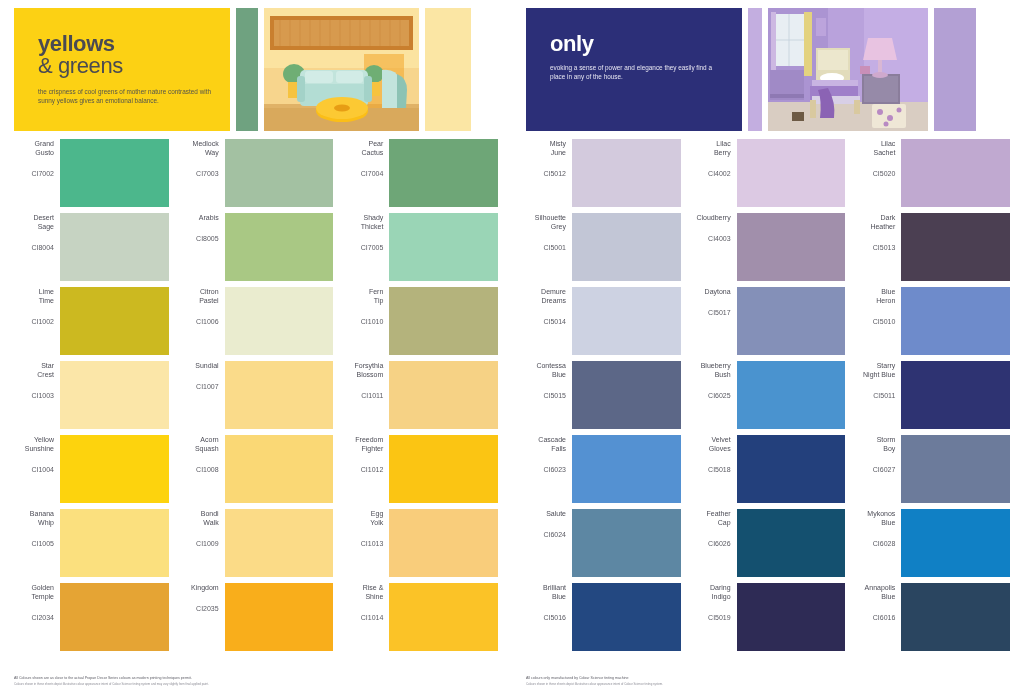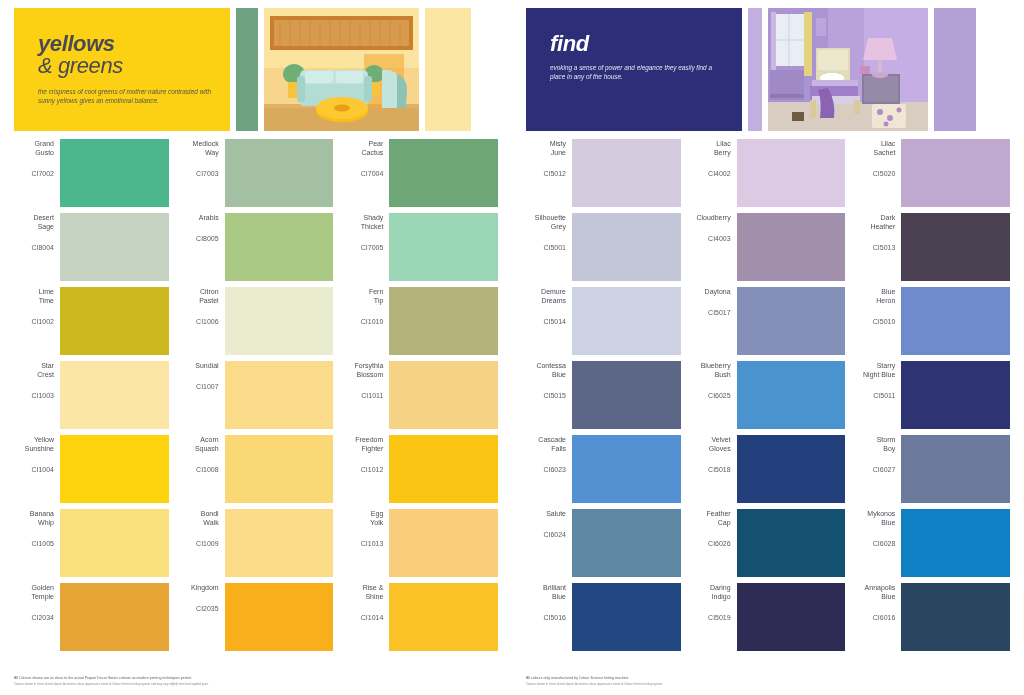--- a/index.html
+++ b/index.html
@@ -7,21 +7,21 @@
     width:1024px;height:695px;
     font-family:"Liberation Sans", sans-serif;
     color:#3b3b44;
     overflow:hidden;
   }
   .page{position:relative;width:1024px;height:695px;background:#fff;display:flex;}
   .panel{position:relative;width:512px;height:695px;box-sizing:border-box;}
 
   
   .header{position:absolute;left:14px;top:8px;height:123px;display:flex;gap:0;}
-  .hdr-title-box{width:216px;height:123px;box-sizing:border-box;padding:26px 12px 0 24px;font-style:italic;}
+  .hdr-title-box{width:216px;height:123px;box-sizing:border-box;padding:26px 12px 0 24px;}
   .hdr-title-box.yellow{background:#FCD114;}
   .hdr-title-box.blue{background:#2C2F78;}
   .hdr-l1{font-size:22px;font-weight:bold;line-height:20px;letter-spacing:-0.4px;}
   .hdr-l2{font-size:22px;font-weight:normal;line-height:24px;letter-spacing:-0.4px;}
   .yellow .hdr-l1,.yellow .hdr-l2{color:#4a4a52;}
   .blue .hdr-l1,.blue .hdr-l2{color:#ffffff;}
   .hdr-sub{margin-top:9px;font-size:6.4px;line-height:9px;max-width:176px;}
   .yellow .hdr-sub{color:#55554c;}
   .blue .hdr-sub{color:#e7e6f2;}
 
@@ -267,21 +267,21 @@
       <div class="footer-l2">Colours shown in these sheets depict illustrative colour appearance intent of Colour Science tinting system and may vary slightly from final applied paint.</div>
     </div>
   </div>
 
   <div class="divider"></div>
 
   <div class="panel">
 
     <div class="header">
       <div class="hdr-title-box blue">
-        <div class="hdr-l1">find</div>
+        <div class="hdr-l1">only</div>
         <div class="hdr-sub">evoking a sense of power and elegance they easily find a place in any of the house.</div>
       </div>
       <div class="strip-gap"></div>
       <div class="hdr-strip" style="width:14px;background:#c3aee0;"></div>
       <div class="strip-gap"></div>
       <div class="hdr-photo photo-bp">
         <svg width="160" height="123" viewBox="0 0 160 123">
           <rect x="0" y="0" width="160" height="123" fill="#b9a2dc"></rect>
           <rect x="0" y="0" width="60" height="123" fill="#ab94d2"></rect>
           <rect x="96" y="0" width="64" height="123" fill="#c4aee4"></rect>

